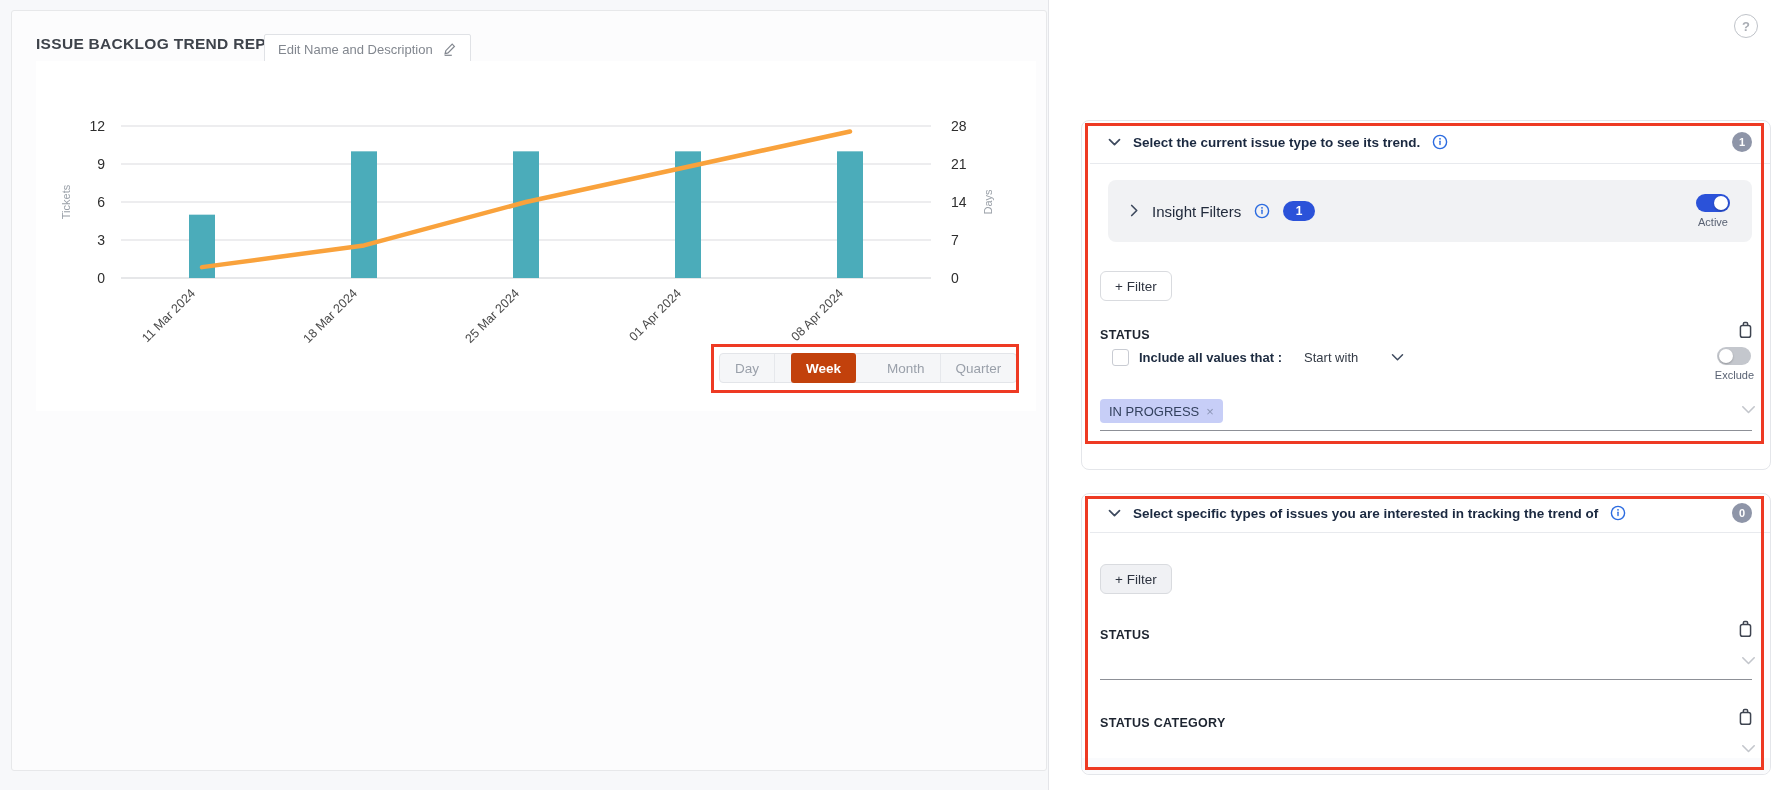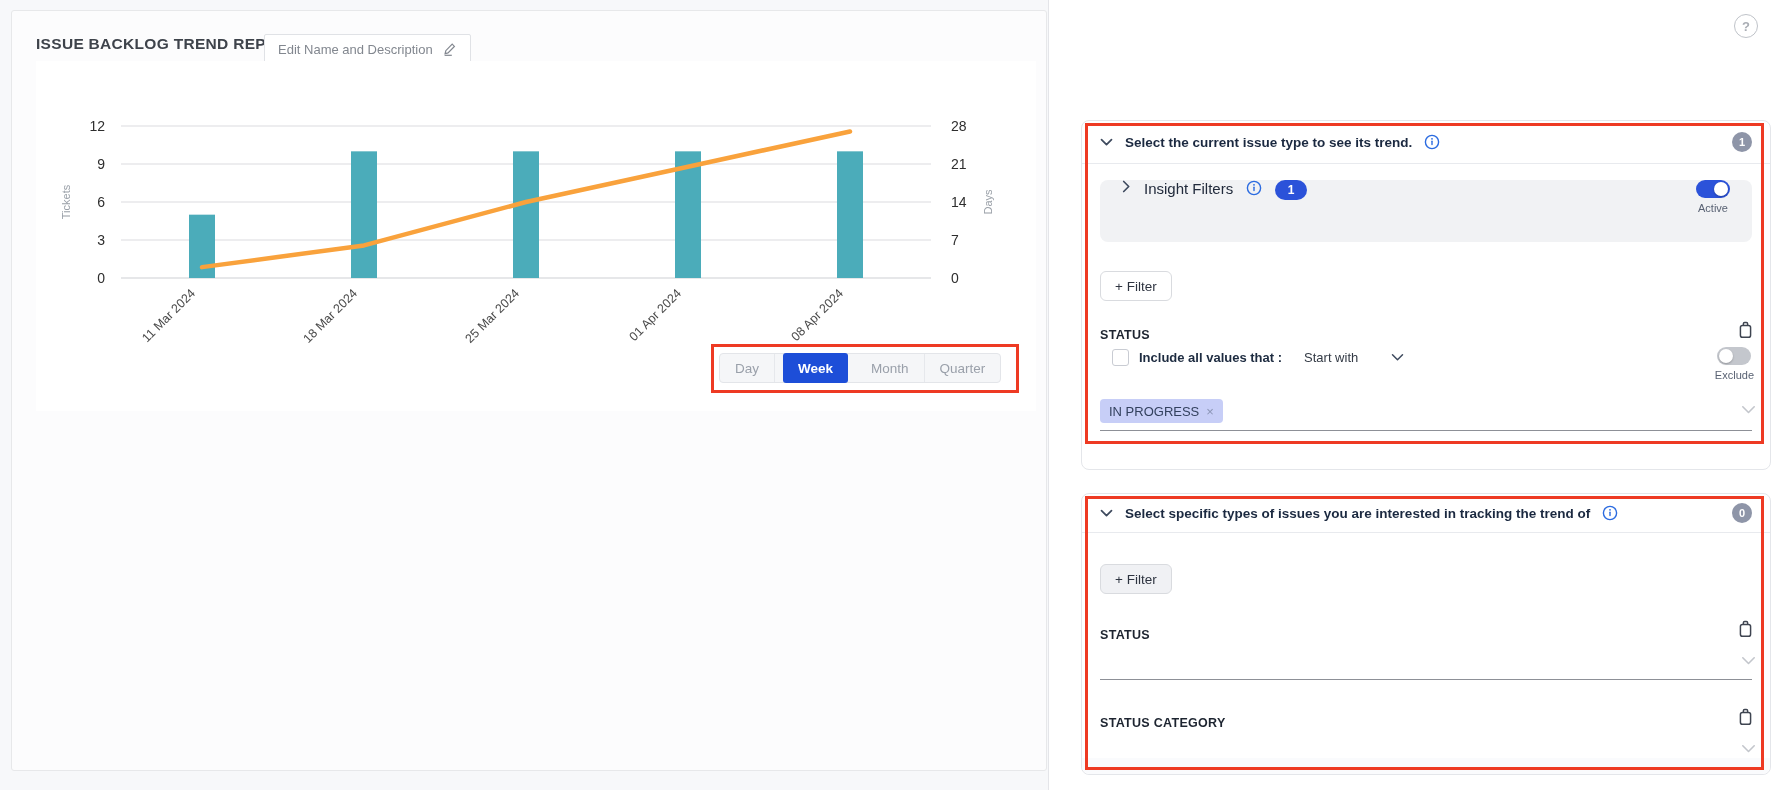--- a/index.html
+++ b/index.html
@@ -8,45 +8,45 @@
   
   .left-card{position:absolute;left:11px;top:10px;width:1034px;height:759px;background:#fcfcfd;border:1px solid #e7e8ea;border-radius:3px;}
   .report-title{position:absolute;left:24px;top:24px;font-size:15.5px;font-weight:700;color:#3e434b;letter-spacing:.3px;}
   .edit-btn{position:absolute;left:252px;top:23px;height:30px;border:1px solid #e0e2e6;background:#fff;border-radius:2px;display:flex;align-items:center;gap:9px;padding:0 13px;font-size:13px;color:#82878f;cursor:pointer;box-sizing:border-box;}
   .chart{position:absolute;left:24px;top:50px;background:#ffffff;}
 
   
   .seg-group{position:absolute;left:707px;top:342px;height:30px;display:flex;align-items:stretch;background:#f5f6f8;border:1px solid #e3e5e9;border-radius:4px;box-sizing:border-box;}
   .seg{display:flex;align-items:center;justify-content:center;padding:0 15px;font-size:13.5px;color:#9aa0aa;border-right:1px solid #e6e8ec;cursor:pointer;}
   .seg:last-child{border-right:none;}
-  .seg.active{background:#1d4ed8;color:#fff;font-weight:600;border-radius:3px;border-right:none;margin:-1px 8px;}
+  .seg.active{background:#c2410c;color:#fff;font-weight:600;border-radius:3px;border-right:none;margin:-1px 16px;}
 
   
   .red-box{position:absolute;border:3px solid #ee3a23;box-sizing:border-box;pointer-events:none;z-index:9;}
 
   
   .panel{position:absolute;left:1048px;top:0;width:740px;height:790px;background:#fff;border-left:1px solid #e4e5e9;box-sizing:border-box;}
   .panel-header{height:57px;background:#f7f8f9;border-bottom:1px solid #f0f1f3;display:flex;align-items:center;padding:0 32px;font-size:15px;color:#1c2b41;}
   .panel-header b{font-weight:700;margin-right:6px;}
   .help{position:absolute;right:30px;top:14px;width:24px;height:24px;border:1.6px solid #bfc3c9;border-radius:50%;display:flex;align-items:center;justify-content:center;font-size:13px;font-weight:700;color:#a9adb4;box-sizing:border-box;cursor:pointer;background:transparent;}
   .tabs{height:46px;display:flex;justify-content:center;align-items:flex-end;gap:42px;}
   .tab{font-size:14.5px;color:#6b7280;font-weight:500;padding-bottom:9px;cursor:pointer;}
   .tab.active{color:#1f68d4;font-weight:700;border-bottom:3px solid #1f68d4;border-radius:1px;}
 
   
-  .sec{position:absolute;left:32px;width:690px;background:#fff;border:1px solid #e4e6ea;border-radius:8px;box-sizing:border-box;}
+  .sec{position:absolute;left:32px;width:690px;background:#fff;border:1px solid #e4e6ea;border-radius:8px;box-sizing:border-box;padding-left:8px;}
   .sec1{top:120px;height:350px;}
   .sec2{top:493px;height:282px;}
   .sec-head{height:42px;display:flex;align-items:center;gap:12px;padding:0 18px;border-bottom:1px solid #e8eaee;}
   .sec2 .sec-head{height:38px;}
   .sec-title{font-size:13.5px;font-weight:700;color:#1b2940;}
   .spacer{flex:1;}
   .count-badge{width:20px;height:20px;border-radius:50%;background:#8e95a8;color:#fff;font-size:11px;font-weight:700;display:flex;align-items:center;justify-content:center;}
 
-  .insight-card{margin:16px 18px 0;height:62px;background:#f1f2f4;border-radius:8px;display:flex;gap:13px;padding:0 22px;box-sizing:border-box;}
+  .insight-card{margin:16px 18px 0;height:62px;background:#f1f2f4;border-radius:8px;display:flex;align-items:center;gap:13px;padding:0 22px;box-sizing:border-box;}
   .insight-label{font-size:15px;color:#222b3c;}
   .pill{min-width:18px;height:20px;padding:0 7px;border-radius:10px;background:#2b52d9;color:#fff;font-size:12px;font-weight:700;display:flex;align-items:center;justify-content:center;}
   .toggle-col{margin-left:auto;display:flex;flex-direction:column;align-items:center;gap:4px;}
   .toggle{width:34px;height:18px;border-radius:9px;position:relative;cursor:pointer;}
   .toggle .knob{position:absolute;top:2px;width:14px;height:14px;border-radius:50%;background:#fff;box-shadow:0 1px 2px rgba(0,0,0,.25);}
   .toggle.on{background:#2b52d9;}.toggle.on .knob{right:2px;}
   .toggle.off{background:#c4c7cd;}.toggle.off .knob{left:2px;}
   .toggle-label{font-size:11px;color:#596273;}
 
   .btn-filter{position:absolute;left:18px;height:30px;border:1px solid #d9dbdf;border-radius:6px;background:#fff;display:inline-flex;align-items:center;padding:0 14px;font-size:13.5px;color:#2e3440;cursor:pointer;box-sizing:border-box;}

